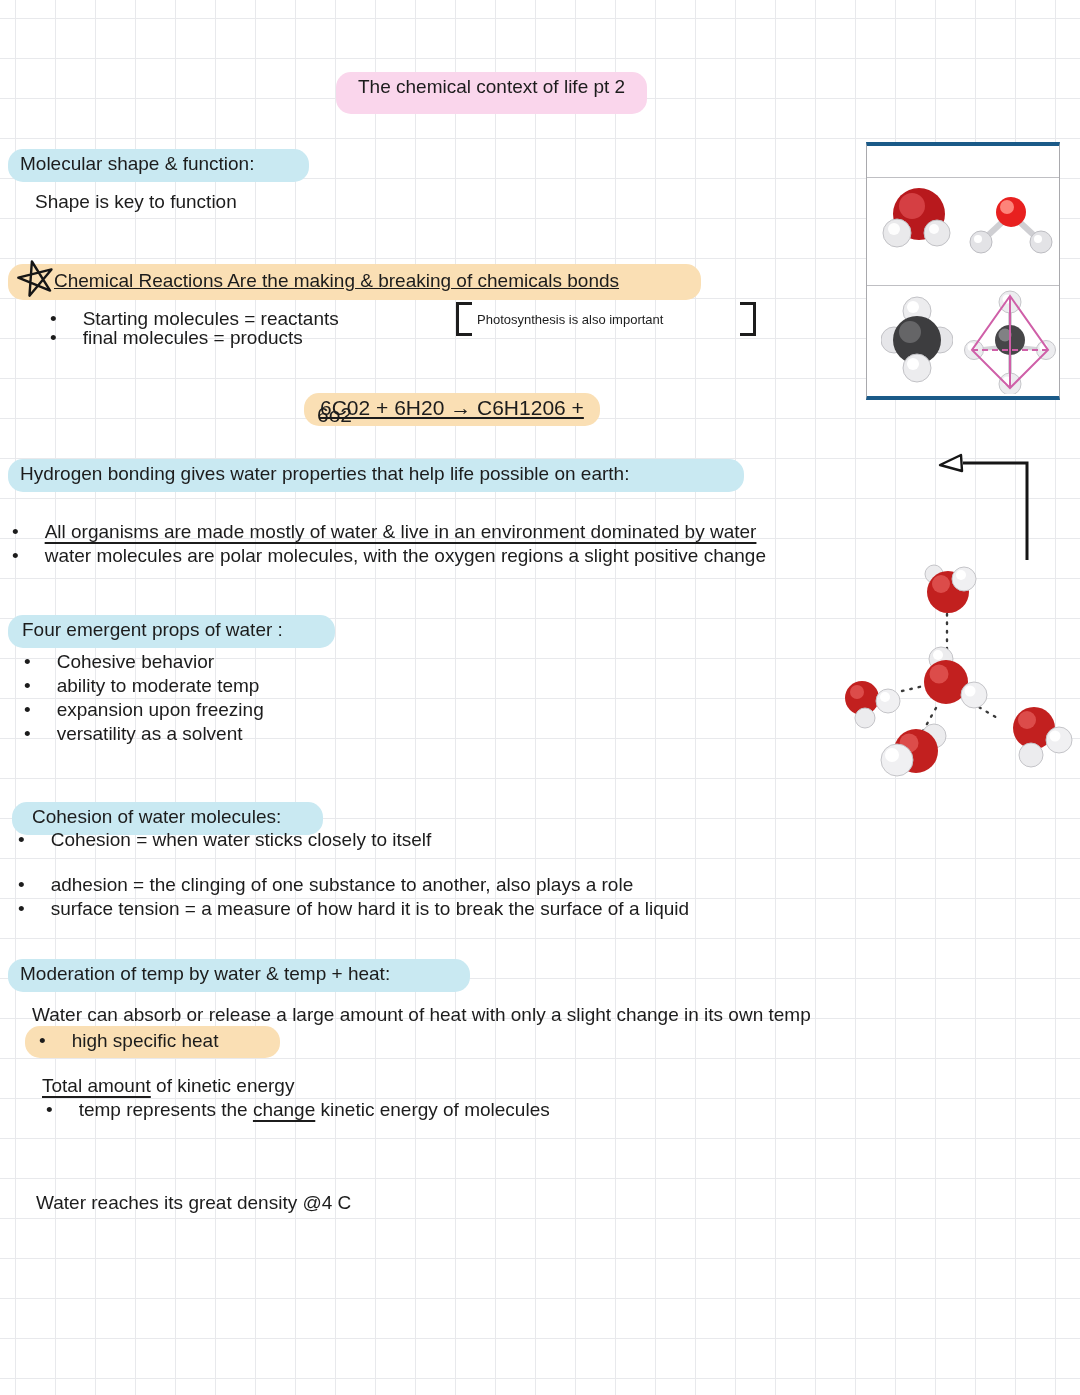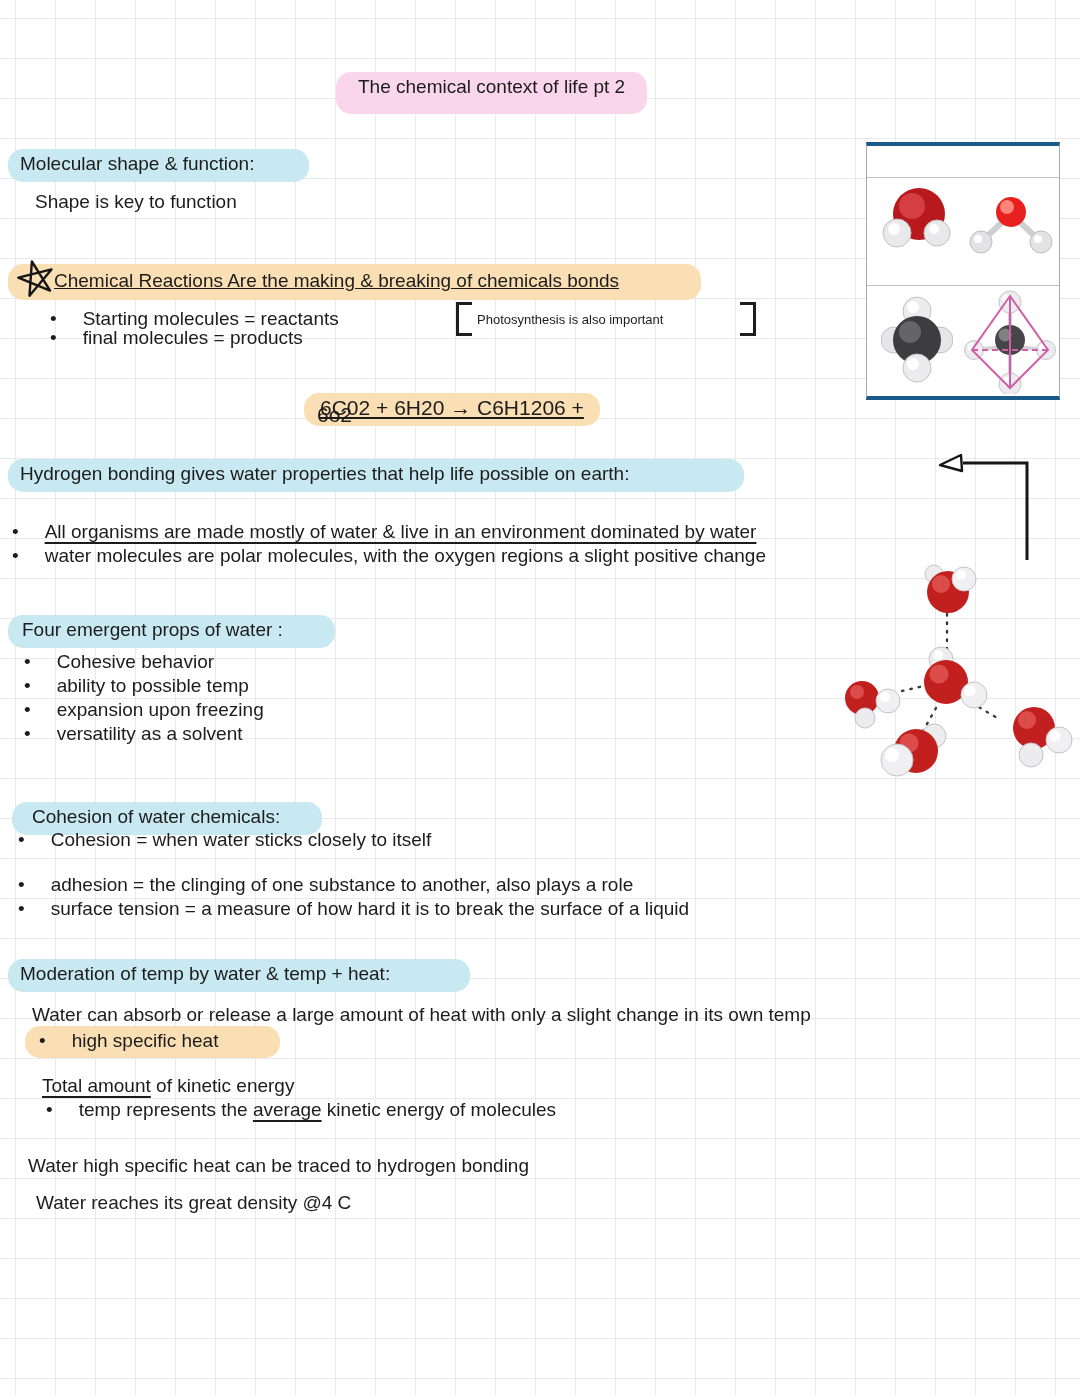--- a/index.html
+++ b/index.html
@@ -107,30 +107,30 @@
   </div>
   <div class="bullet-row" style="left:12px;top:544px;">
     <span>water molecules are polar molecules, with the oxygen regions a slight positive change</span>
   </div>
 
   <div class="pill cyan" style="left:8px;top:615px;padding:4px 52px 7px 14px;">Four emergent props of water :</div>
   <div class="bullet-row" style="left:24px;top:650px;">
     <span>Cohesive behavior</span>
   </div>
   <div class="bullet-row" style="left:24px;top:674px;">
-    <span>ability to possible temp</span>
+    <span>ability to moderate temp</span>
   </div>
   <div class="bullet-row" style="left:24px;top:698px;">
     <span>expansion upon freezing</span>
   </div>
   <div class="bullet-row" style="left:24px;top:722px;">
     <span>versatility as a solvent</span>
   </div>
 
-  <div class="pill cyan" style="left:12px;top:802px;padding:4px 42px 7px 20px;">Cohesion of water chemicals:</div>
+  <div class="pill cyan" style="left:12px;top:802px;padding:4px 42px 7px 20px;">Cohesion of water molecules:</div>
   <div class="bullet-row" style="left:18px;top:828px;">
     <span>Cohesion = when water sticks closely to itself</span>
   </div>
   <div class="bullet-row" style="left:18px;top:873px;">
     <span>adhesion = the clinging of one substance to another, also plays a role</span>
   </div>
   <div class="bullet-row" style="left:18px;top:897px;">
     <span>surface tension = a measure of how hard it is to break the surface of a liquid</span>
   </div>
 
@@ -138,23 +138,22 @@
   <div class="txt" style="left:32px;top:1003px;">Water can absorb or release a large amount of heat with only a slight change in its own temp</div>
   <div class="pill orange" style="left:25px;top:1026px;padding:3px 62px 6px 14px;">
     <span class="bullet-row" style="position:static;display:inline-flex;">
       <span>high specific heat</span>
     </span>
   </div>
   <div class="txt" style="left:42px;top:1074px;">
     <span class="u">Total amount</span><span> of kinetic energy</span>
   </div>
   <div class="bullet-row" style="left:46px;top:1098px;">
-    <span><span>temp represents the </span><span class="u">average</span><span> kinetic energy of molecules</span></span>
-  </div>
-  <div class="txt" style="left:28px;top:1154px;">Water high specific heat can be traced to hydrogen bonding</div>
+    <span><span>temp represents the </span><span class="u">change</span><span> kinetic energy of molecules</span></span>
+  </div>
   <div class="txt" style="left:36px;top:1191px;">Water reaches its great density @4 C</div>
 
   <div class="mol-panel">
     <div class="panel-strip"></div>
     <div class="panel-row first">
 
       <svg class="abs" style="left:12px;top:6px;" width="78" height="76" viewBox="0 0 78 76">
         <circle cx="40" cy="30" r="26" fill="#b8191d"></circle>
         <circle cx="33" cy="22" r="13" fill="#d9474a" opacity="0.85"></circle>
         <circle cx="18" cy="49" r="14" fill="#e9e9eb" stroke="#c2c2c6" stroke-width="1"></circle>

